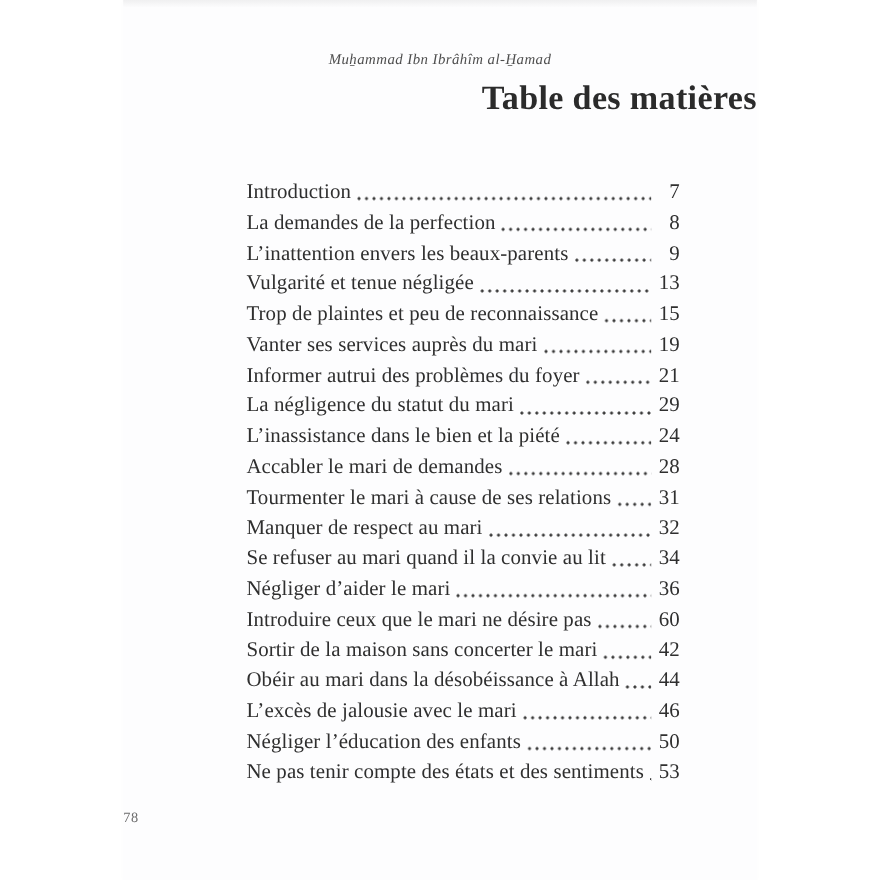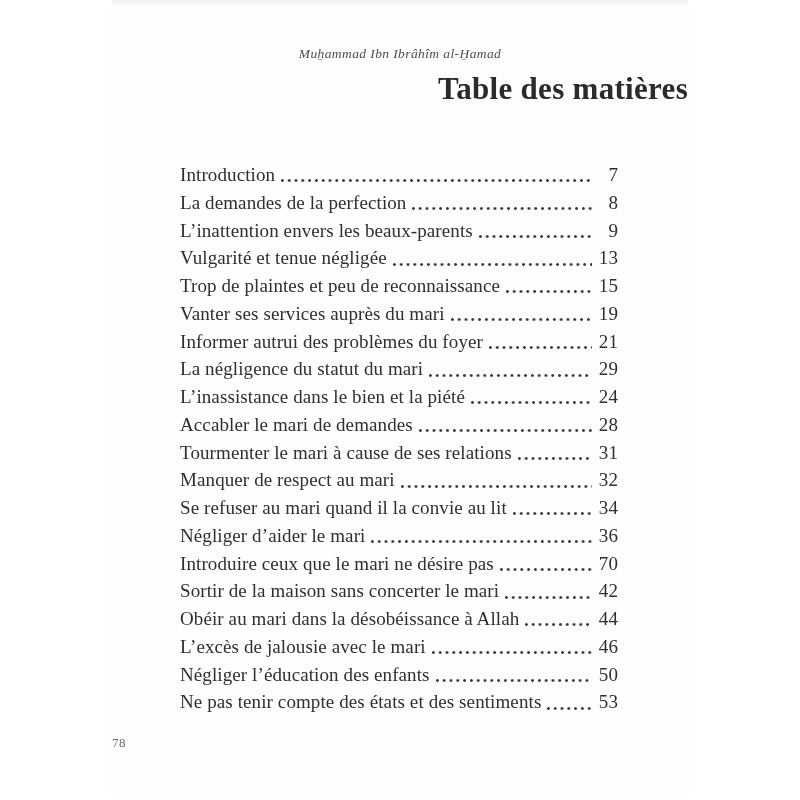--- a/index.html
+++ b/index.html
@@ -48,21 +48,21 @@
   .row {
     display: flex;
     align-items: baseline;
     height: 27.75px;
     line-height: 27.75px;
     font-size: 19px;
     color: #2f2f2f;
     letter-spacing: 0.1px;
     white-space: nowrap;
   }
-  .label { flex: 0 0 auto; }
+  .label { flex: 0 0 auto; margin-left: 44px; }
   .dots {
     flex: 1 1 auto;
     align-self: stretch;
     margin: 0 3px 0 4px;
     background-image: radial-gradient(circle, #3a3a3a 1.15px, rgba(0,0,0,0) 1.55px);
     background-size: 6.8px 6.8px;
     background-repeat: repeat-x;
     background-position: left calc(100% - 4.5px);
   }
   .num {
@@ -168,21 +168,21 @@
 
   <div class="row">
     <span class="label">Négliger d’aider le mari</span>
     <span class="dots"></span>
     <span class="num">36</span>
   </div>
 
   <div class="row">
     <span class="label">Introduire ceux que le mari ne désire pas</span>
     <span class="dots"></span>
-    <span class="num">70</span>
+    <span class="num">60</span>
   </div>
 
   <div class="row">
     <span class="label">Sortir de la maison sans concerter le mari</span>
     <span class="dots"></span>
     <span class="num">42</span>
   </div>
 
   <div class="row">
     <span class="label">Obéir au mari dans la désobéissance à Allah</span>

